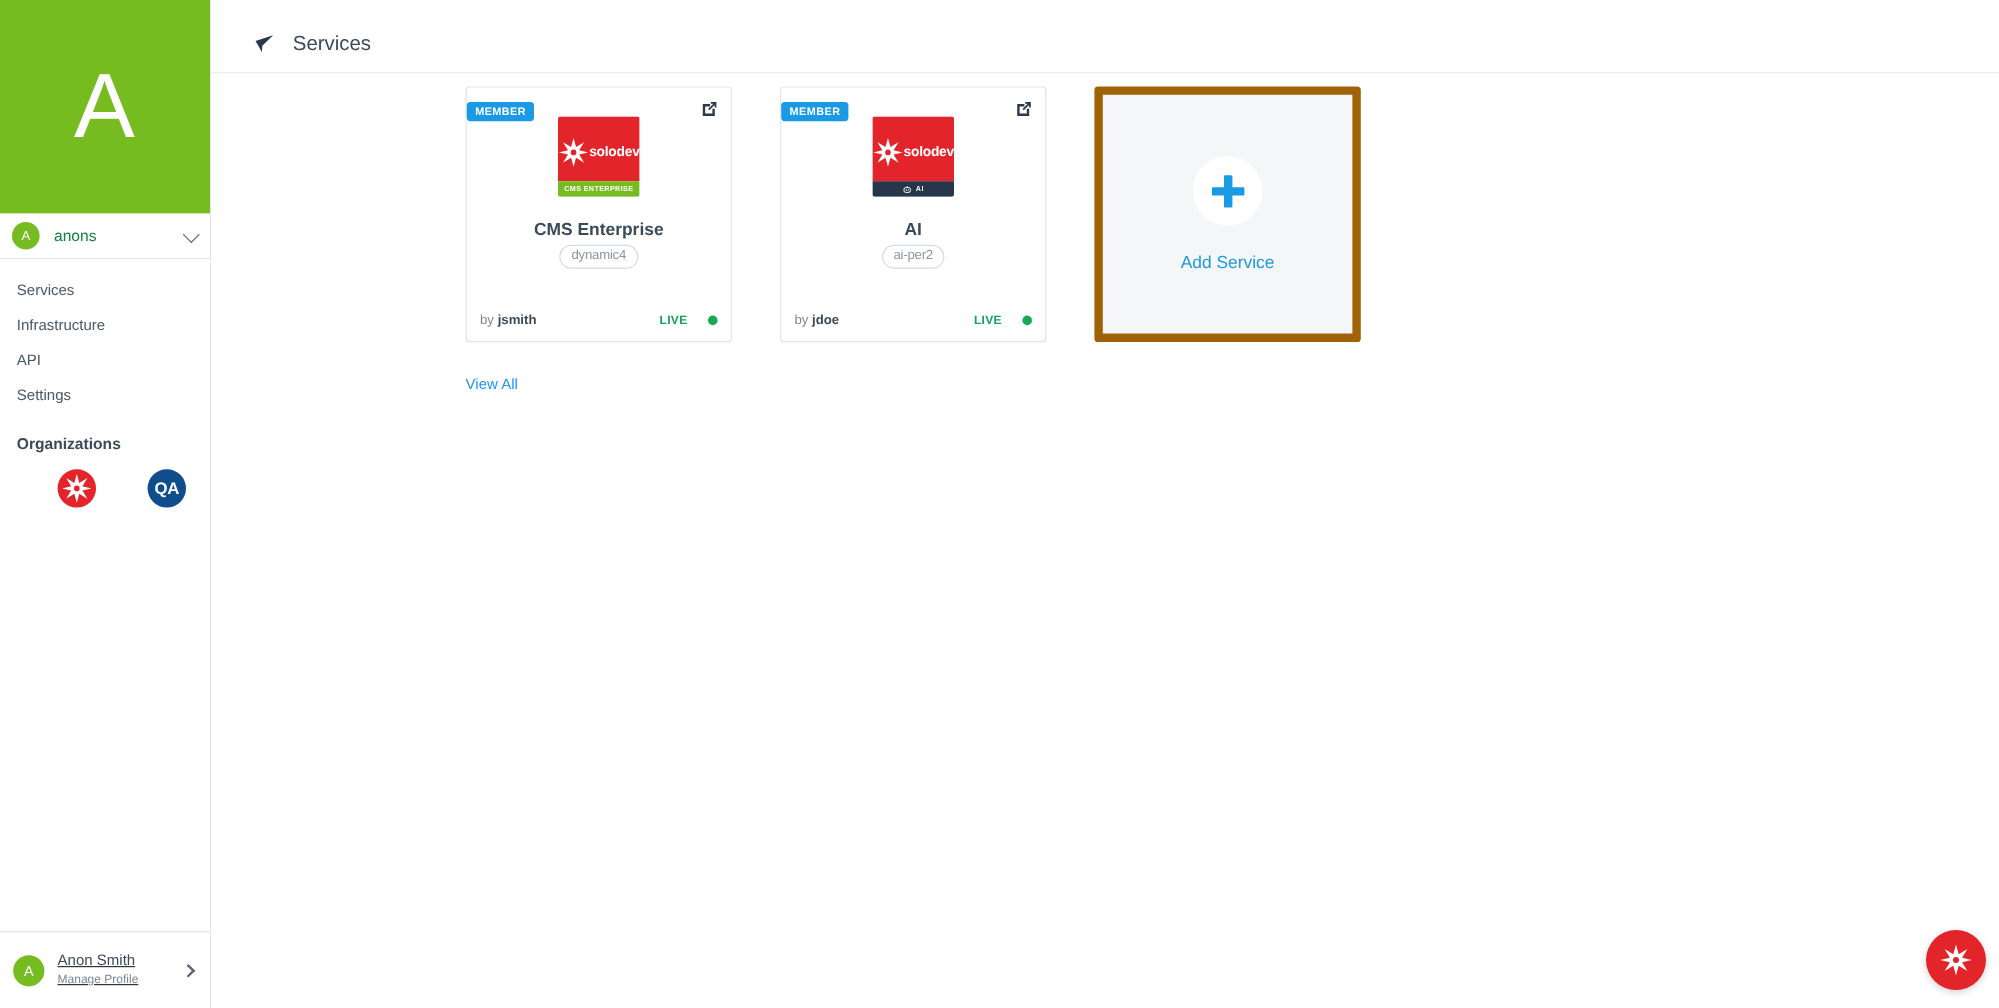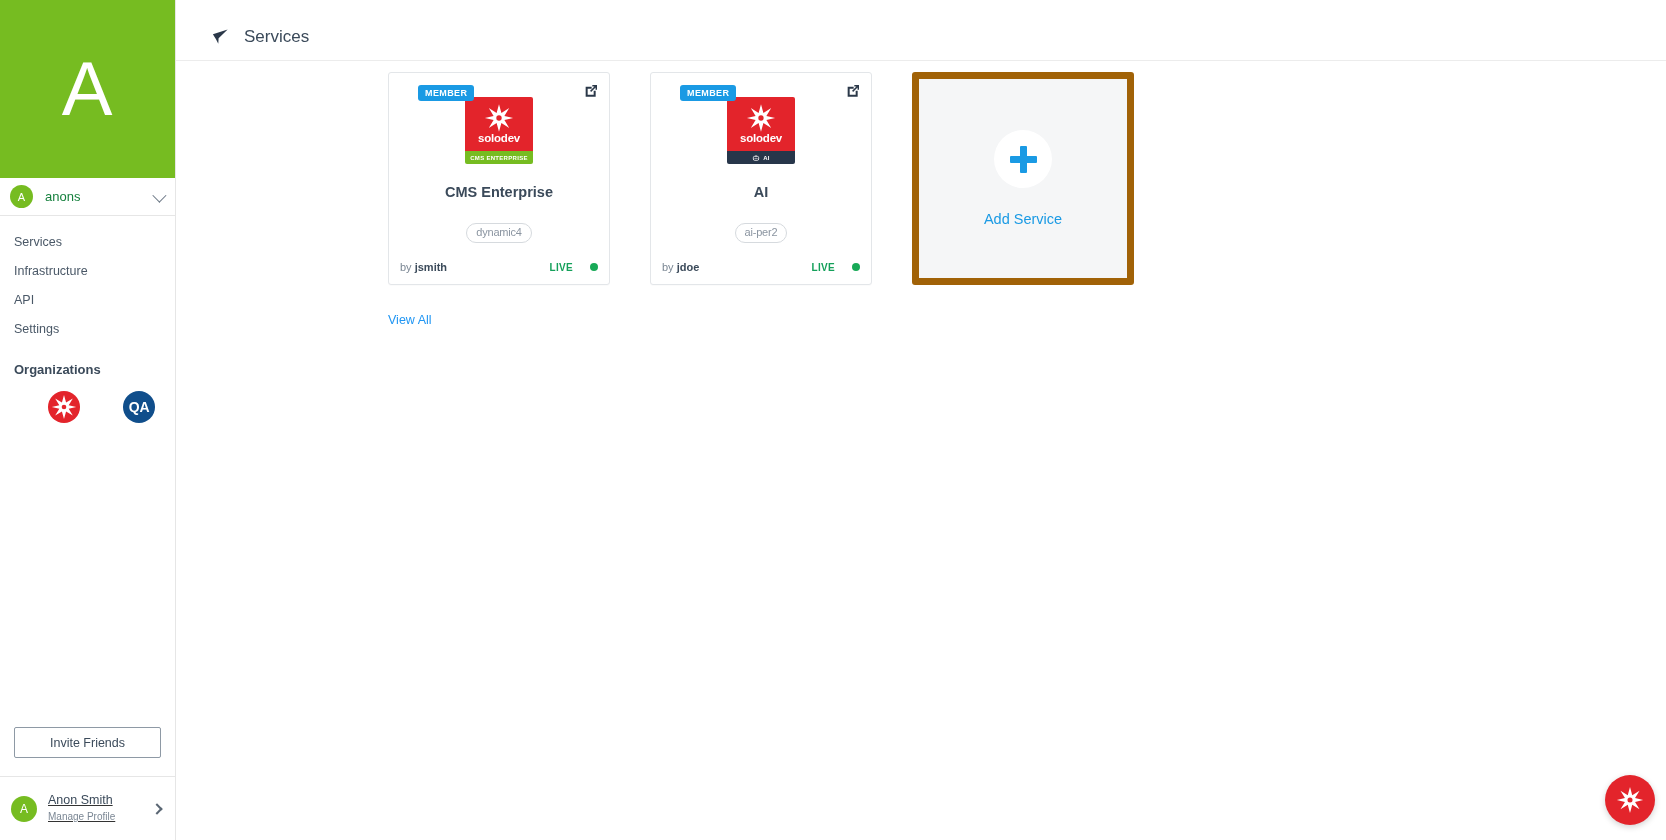--- a/index.html
+++ b/index.html
@@ -193,21 +193,21 @@
     background: #fff;
     border: 1px solid #e3e6e9;
     border-radius: 3px;
     position: relative;
     display: flex;
     flex-direction: column;
     box-shadow: 0 1px 1px rgba(0,0,0,.02);
   }
   .badge-member {
     position: absolute;
-    top: 12px; left: 29px;
+    top: 12px; left: 0;
     background: #1a9ae4;
     color: #fff;
     font-size: 9px;
     font-weight: bold;
     letter-spacing: 0.4px;
     padding: 4px 7px 3px 7px;
     border-radius: 3px;
     line-height: 1;
   }
   .ext-link {
@@ -225,21 +225,21 @@
     width: 68px;
     border-radius: 2px;
     overflow: hidden;
     display: flex;
     flex-direction: column;
   }
   .logo-top {
     background: #e3242b;
     height: 54px;
     display: flex;
-    flex-direction: column;
+    flex-direction: row;
     align-items: center;
     justify-content: flex-start;
     padding-top: 6px;
   }
   .logo-star { width: 30px; height: 30px; display: block; }
   .logo-word {
     color: #fff;
     font-size: 11.5px;
     font-weight: bold;
     letter-spacing: -0.2px;
@@ -257,21 +257,21 @@
   .logo-band.navy { background: #27364a; gap: 3px; }
   .robot-icon { width: 8px; height: 8px; display: block; }
 
   .card-name {
     text-align: center;
     font-size: 14.5px;
     font-weight: bold;
     color: #3b4a5a;
     margin-top: 20px;
   }
-  .card-slug-wrap { display: flex; justify-content: center; margin-top: 23px; }
+  .card-slug-wrap { display: flex; justify-content: center; margin-top: 4px; }
   .card-slug {
     border: 1px solid #d6dade;
     border-radius: 11px;
     padding: 2px 9px 3px 9px;
     font-size: 11px;
     color: #8b95a1;
     line-height: 1.2;
     letter-spacing: -0.2px;
   }
   .card-foot {
@@ -375,23 +375,20 @@
         <span>QA</span>
       </div>
       <div class="org-av dark">
         <span class="sn-label">SPACENET</span>
         <span class="sn-dot"></span>
       </div>
     </div>
 
     <div class="spacer"></div>
 
-    <div class="invite-wrap">
-      <button class="invite-btn">Invite Friends</button>
-    </div>
 
     <div class="profile-bar">
       <span class="avatar-md">A</span>
       <span class="profile-text">
         <span class="profile-name" style="display:block">Anon Smith</span>
         <span class="profile-sub" style="display:block">Manage Profile</span>
       </span>
       <span class="chev-right"></span>
     </div>
 

